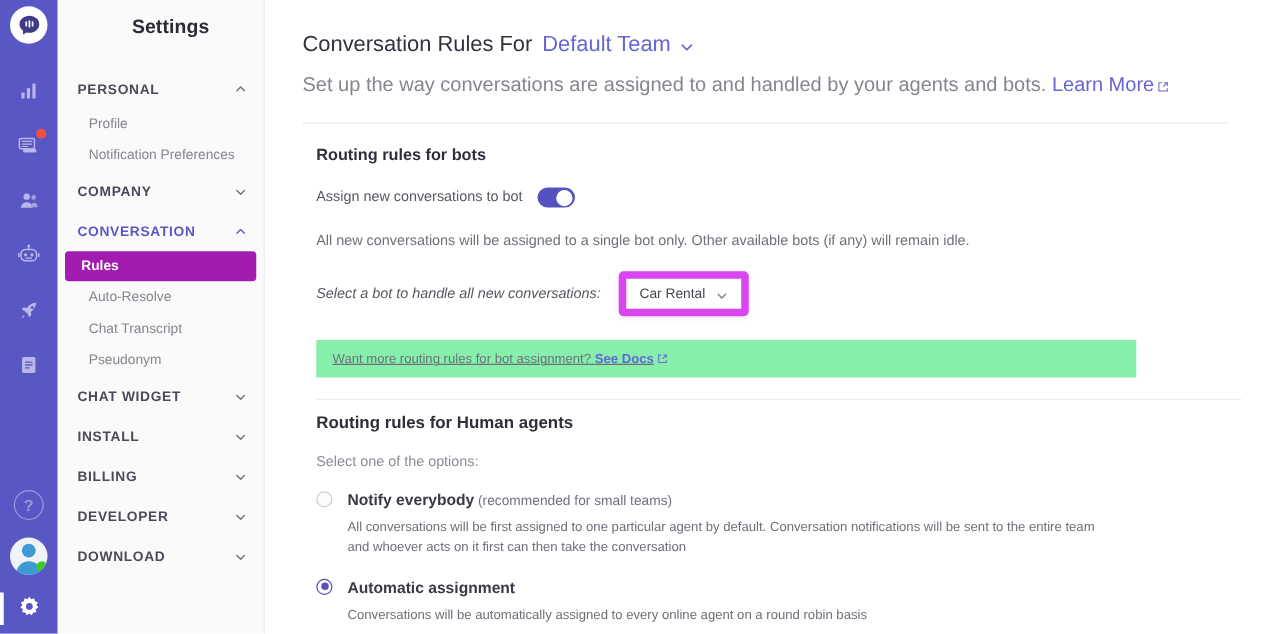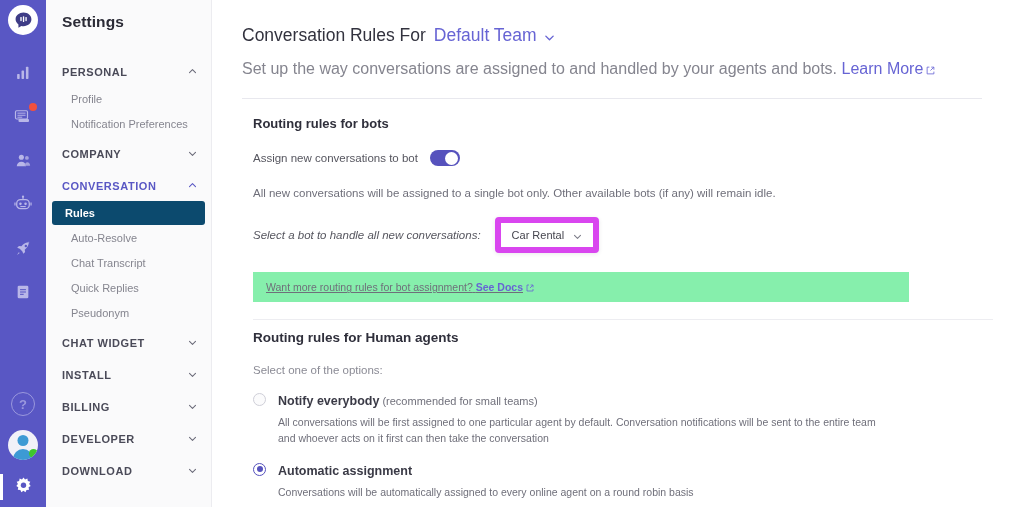--- a/index.html
+++ b/index.html
@@ -146,20 +146,21 @@
     display: flex;
     flex-direction: column;
   }
 
   .settings-title {
     font-size: 15.5px;
     color: #2b2b36;
     font-weight: bold;
     padding: 13px 0 0 16px;
     letter-spacing: 0.1px;
+    text-align: center;
   }
 
   .nav-list { margin-top: 28px; }
 
   .nav-group {
     display: flex;
     align-items: center;
     justify-content: space-between;
     padding: 0 14px 0 16px;
     height: 25px;
@@ -189,21 +190,21 @@
     display: flex;
     align-items: center;
     padding-left: 19px;
     margin: 0 6px 1px 6px;
     border-radius: 3px;
     font-size: 11px;
     color: #85858f;
     cursor: pointer;
   }
   .nav-item.selected {
-    background: #0c4a6e;
+    background: #a21caf;
     color: #ffffff;
     font-weight: bold;
     padding-left: 13px;
   }
 
   .group-gap { height: 4px; }
 
   
   .main {
     flex: 1 1 auto;
@@ -551,21 +552,20 @@
         <span class="label">CONVERSATION</span>
         <span class="chev">
           <svg width="9" height="9" viewBox="0 0 12 12">
               <path d="M2 7.5L6 3.5l4 4" fill="none" stroke="currentColor" stroke-width="1.4" stroke-linecap="round" stroke-linejoin="round"></path>
             </svg>
         </span>
       </div>
       <div class="nav-item selected">Rules</div>
       <div class="nav-item">Auto-Resolve</div>
       <div class="nav-item">Chat Transcript</div>
-      <div class="nav-item">Quick Replies</div>
       <div class="nav-item">Pseudonym</div>
       <div class="group-gap"></div>
 
       <div class="nav-group">
         <span class="label">CHAT WIDGET</span>
         <span class="chev">
           <svg width="9" height="9" viewBox="0 0 12 12">
               <path d="M2 4.5L6 8.5l4-4" fill="none" stroke="currentColor" stroke-width="1.4" stroke-linecap="round" stroke-linejoin="round"></path>
             </svg>
         </span>

